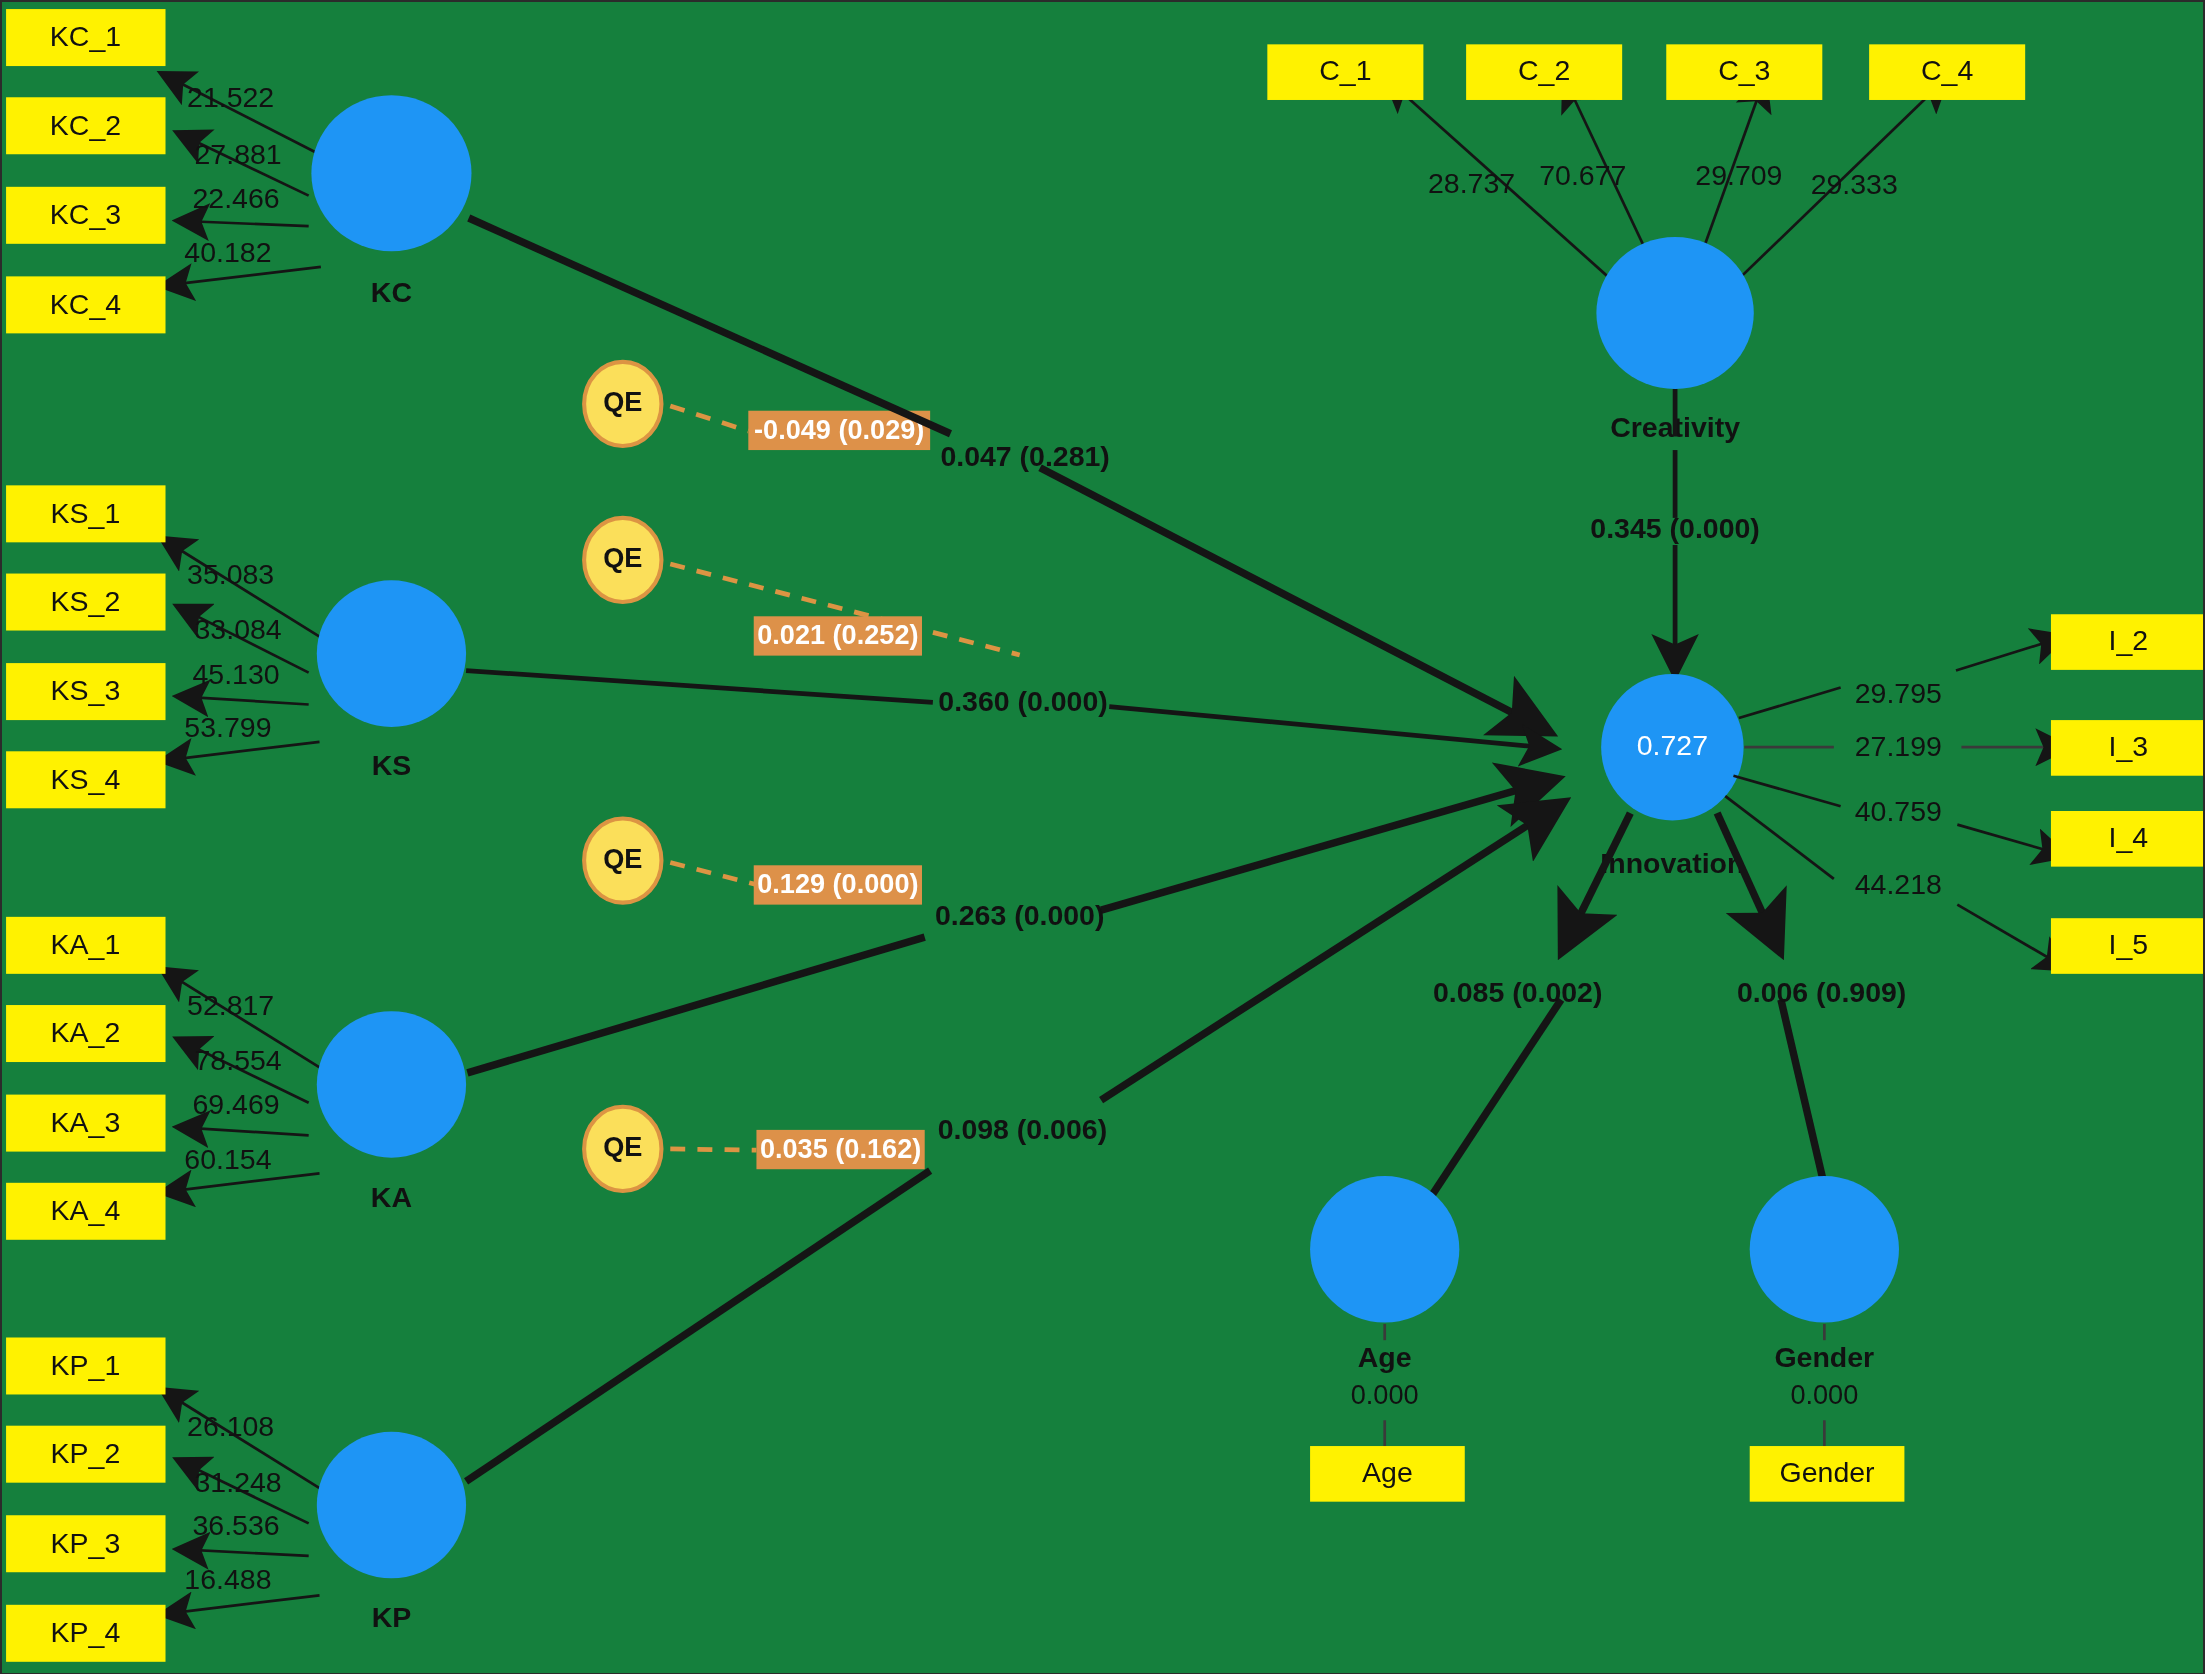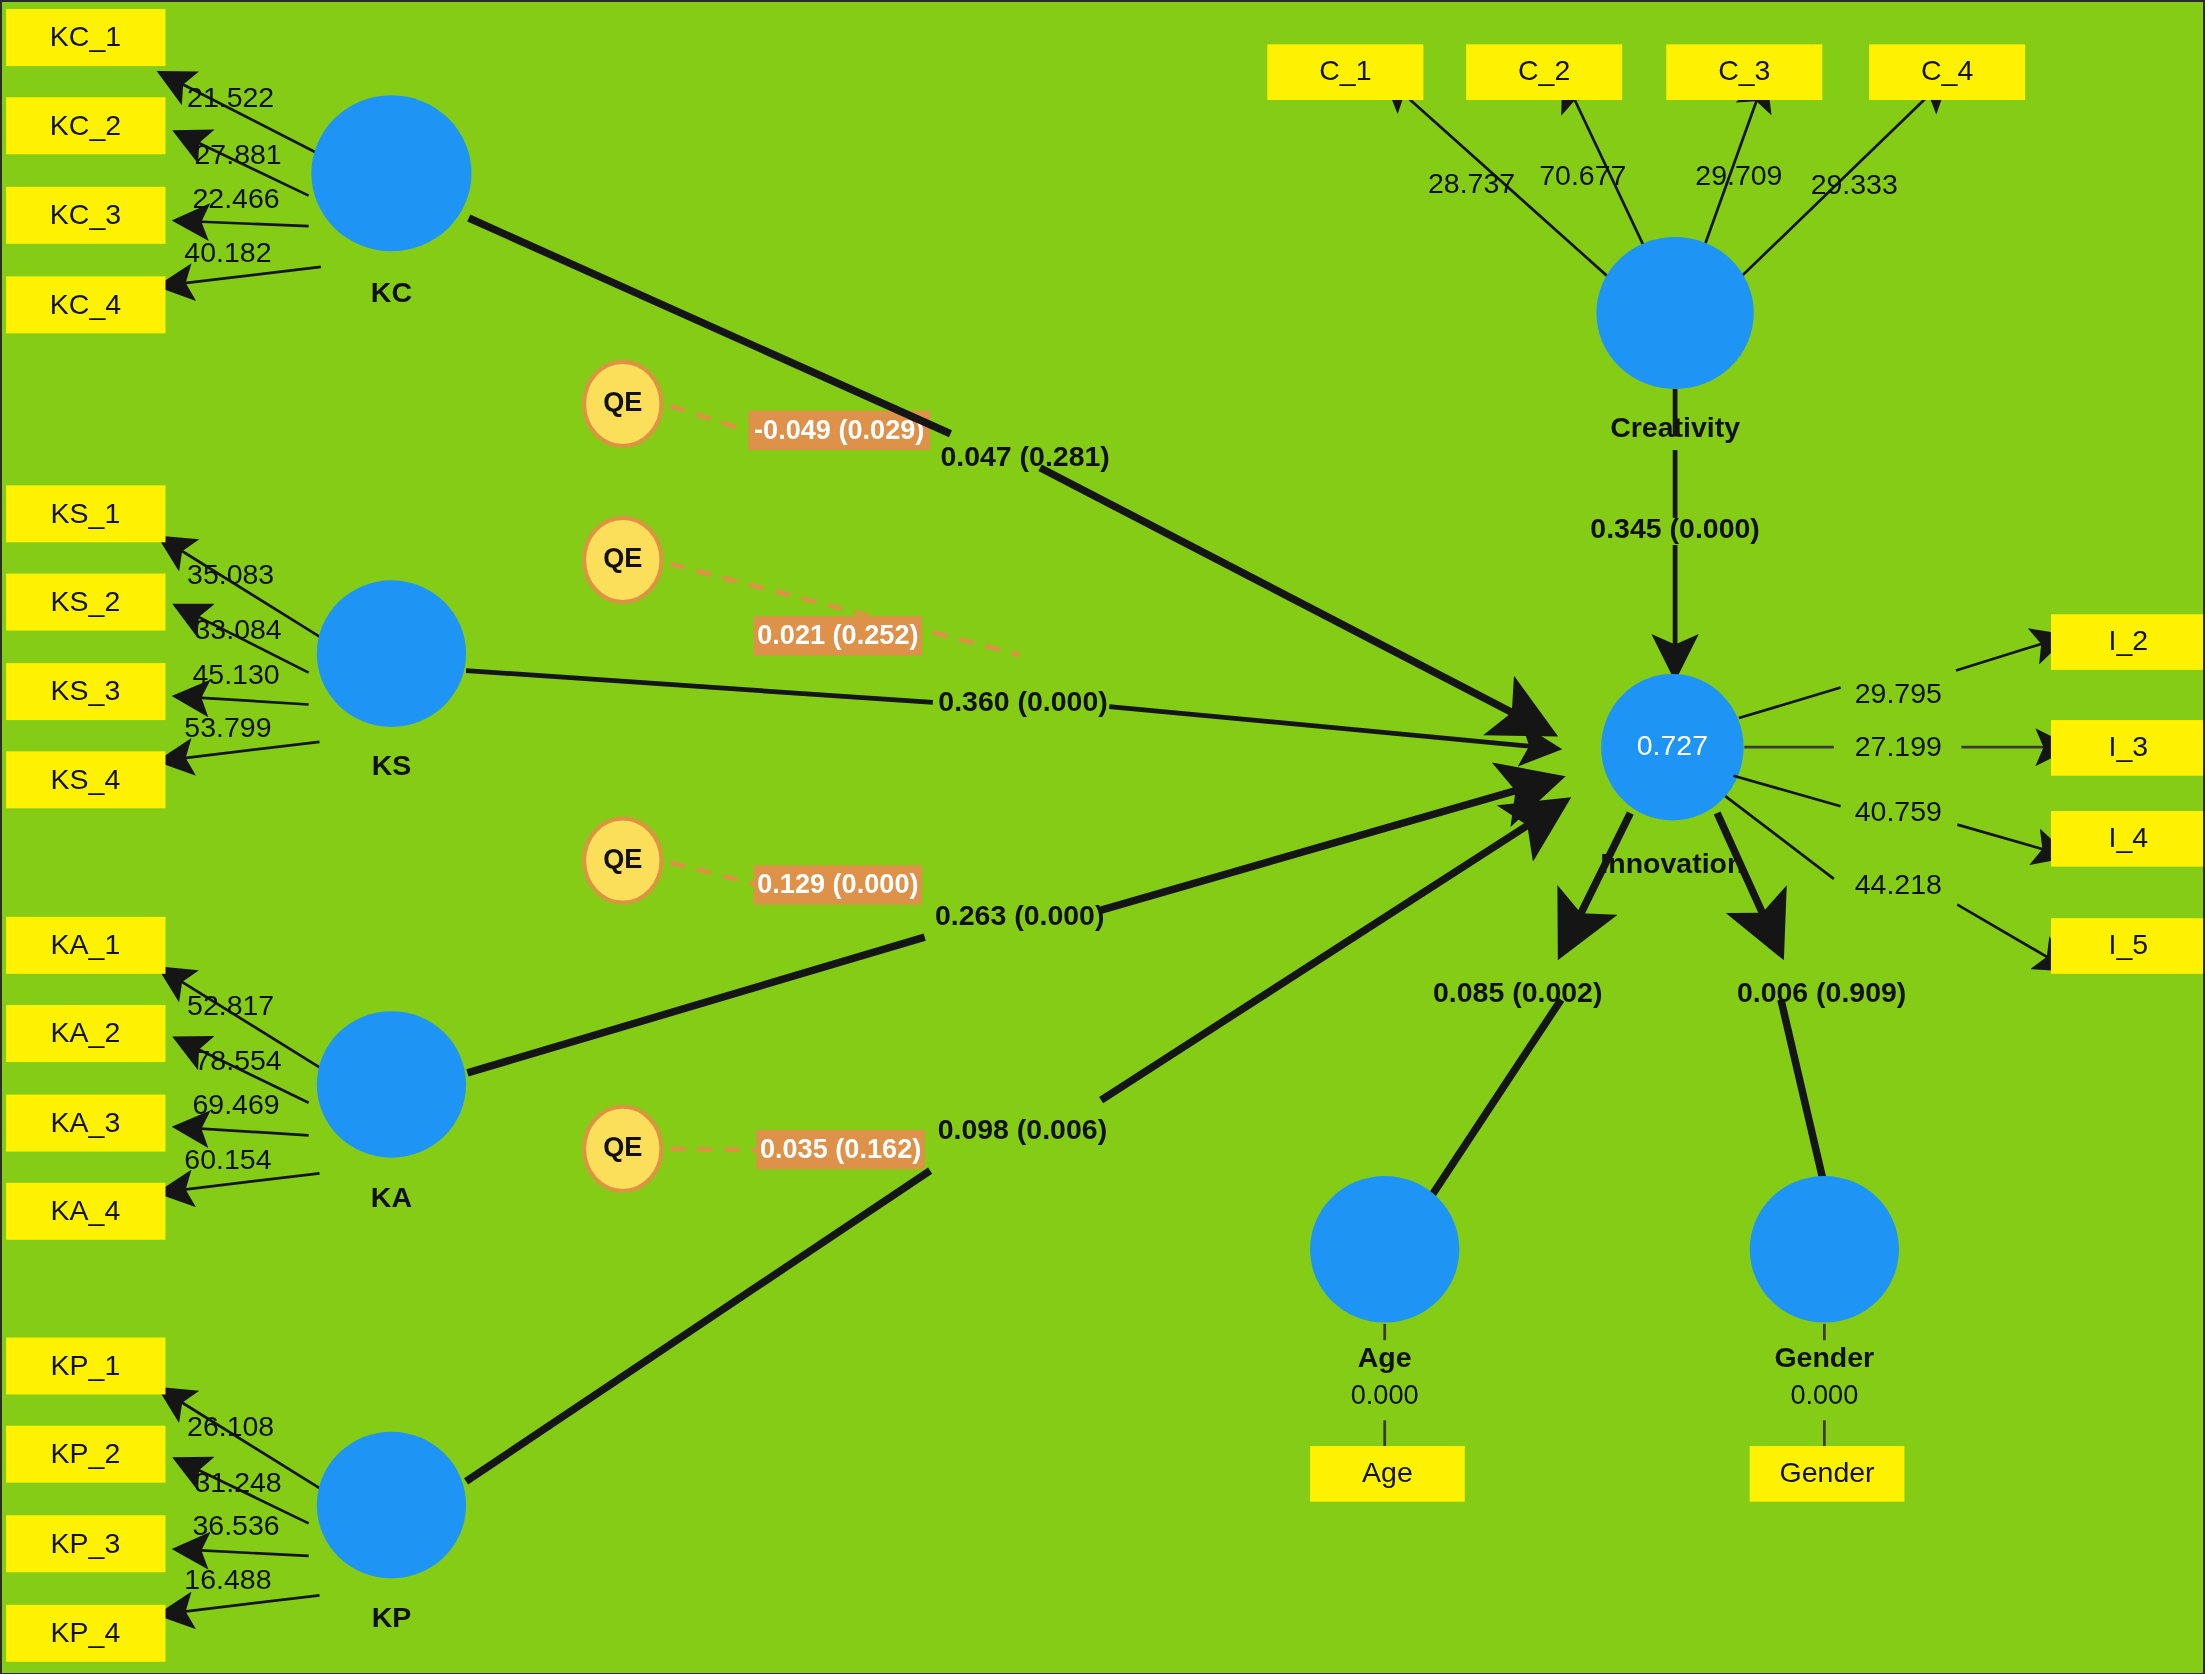--- a/index.html
+++ b/index.html
@@ -4,21 +4,21 @@
 <style>
   html, body {
     margin: 0;
     padding: 0;
     background: #ffffff;
   }
   #page {
     position: relative;
     width: 2205px;
     height: 1675px;
-    background: #84cc16;
+    background: #15803d;
     border: 2px solid #2b2b2b;
     box-sizing: border-box;
     overflow: hidden;
     font-family: "Liberation Sans", sans-serif;
   }
   svg#diagram {
     position: absolute;
     top: 0; left: 0;
     width: 2205px;
     height: 1675px;

